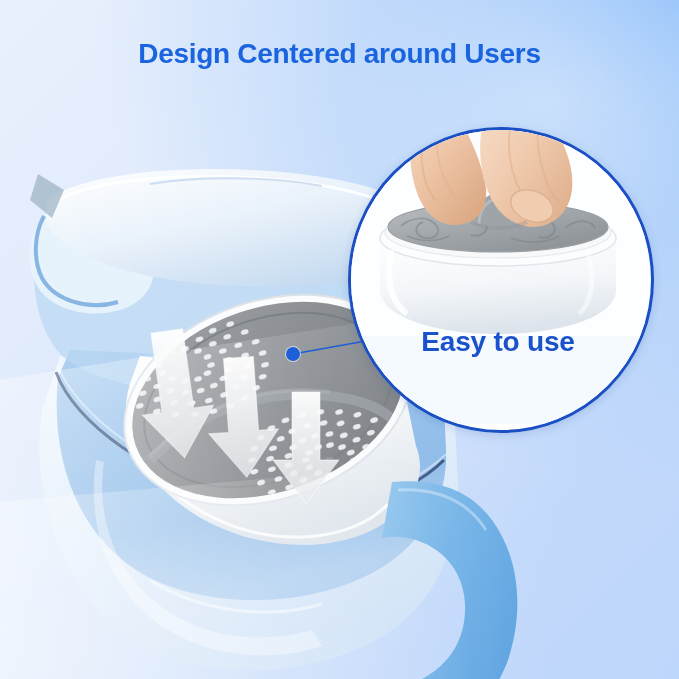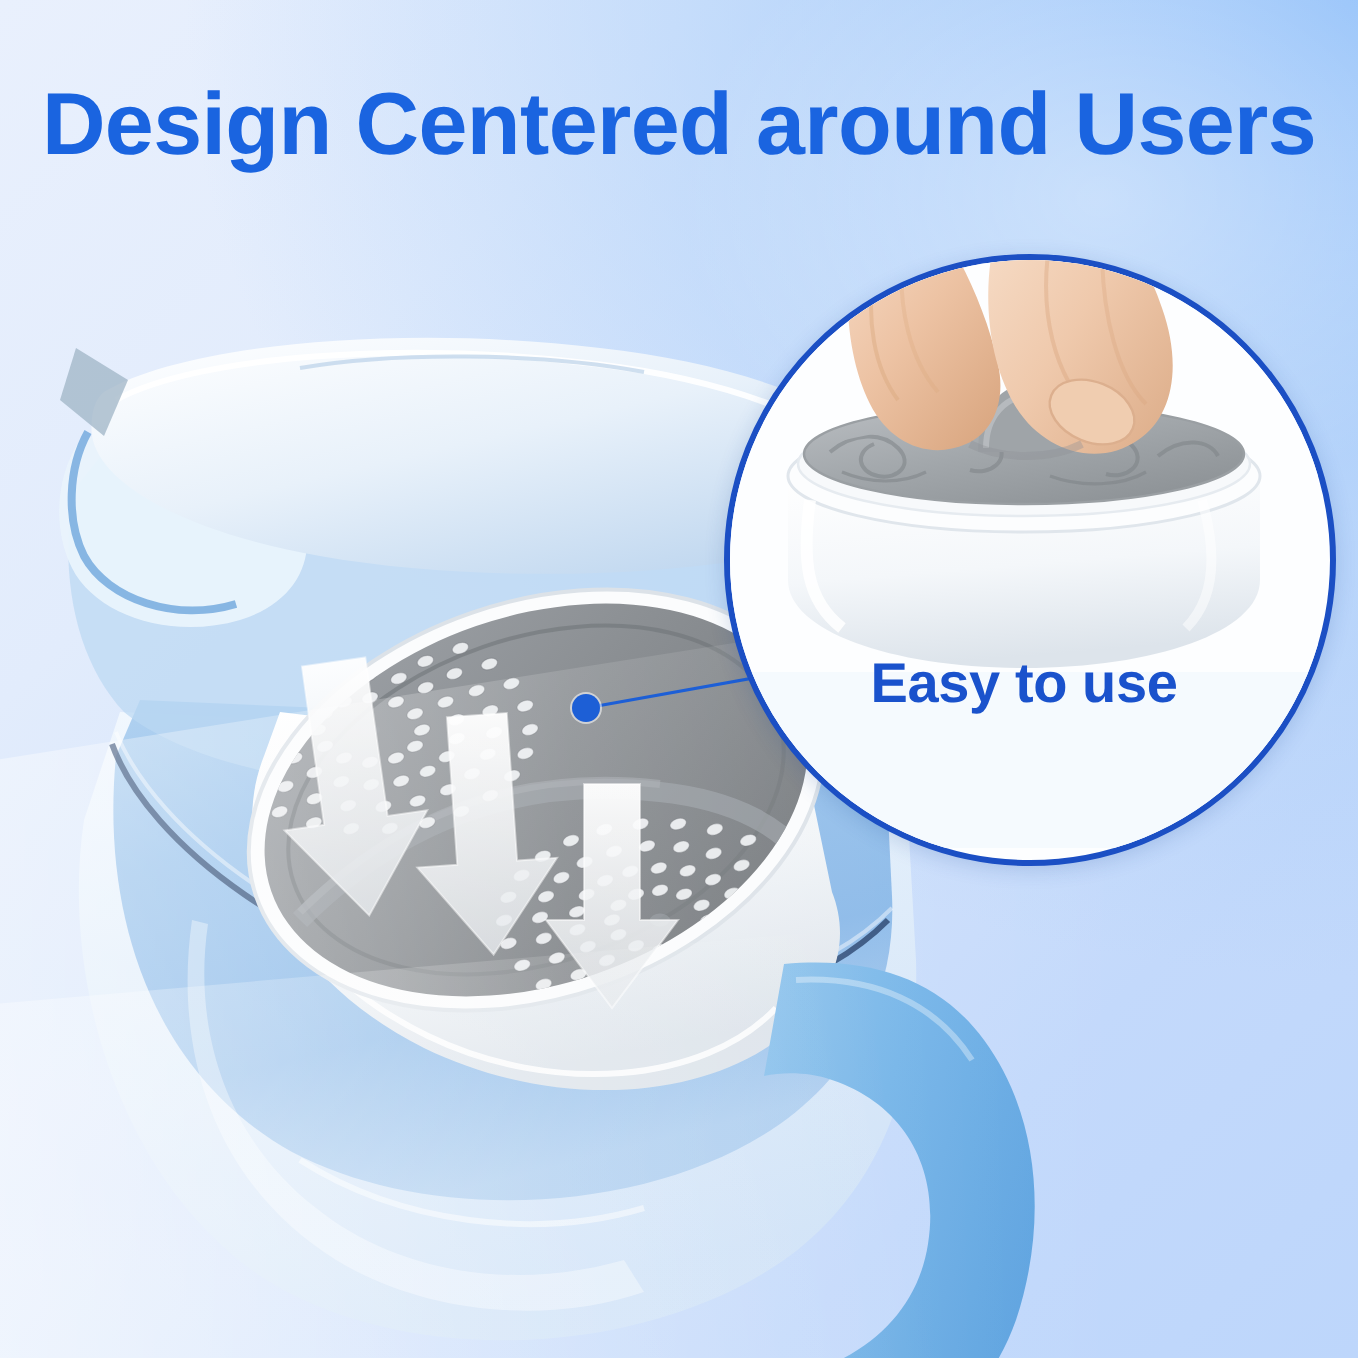--- a/index.html
+++ b/index.html
@@ -26,33 +26,33 @@
     transform:rotate(-5deg);
   }
   .sheen-c{
     right:-80px;top:-60px;width:420px;height:320px;
     background:radial-gradient(closest-side, rgba(255,255,255,0.35), rgba(255,255,255,0));
   }
 
   
   #title{
     position:absolute;left:0;top:38px;width:679px;text-align:center;
-    font-size:44px;font-weight:bold;letter-spacing:-0.3px;
+    font-size:28px;font-weight:bold;letter-spacing:-0.3px;
     color:#1A64E0;
     white-space:nowrap;
   }
 
   
   #pitcher{position:absolute;left:0;top:160px;width:560px;height:519px;}
 
   .p-svg{position:absolute;left:0;top:0;}
 
   
   #callout{
-    position:absolute;left:362px;top:127px;width:300px;height:300px;
+    position:absolute;left:348px;top:127px;width:300px;height:300px;
     border-radius:50%;
     border:3px solid #1B4FC4;
     background:#FDFEFF;
     overflow:hidden;
     box-shadow:0 2px 10px rgba(30,70,150,0.18);
   }
   #callout .inner{position:absolute;left:0;top:0;width:294px;height:294px;}
   #caption{
     position:absolute;left:0;top:196px;width:294px;text-align:center;
     font-size:28px;font-weight:bold;color:#1A52CC;letter-spacing:-0.2px;

